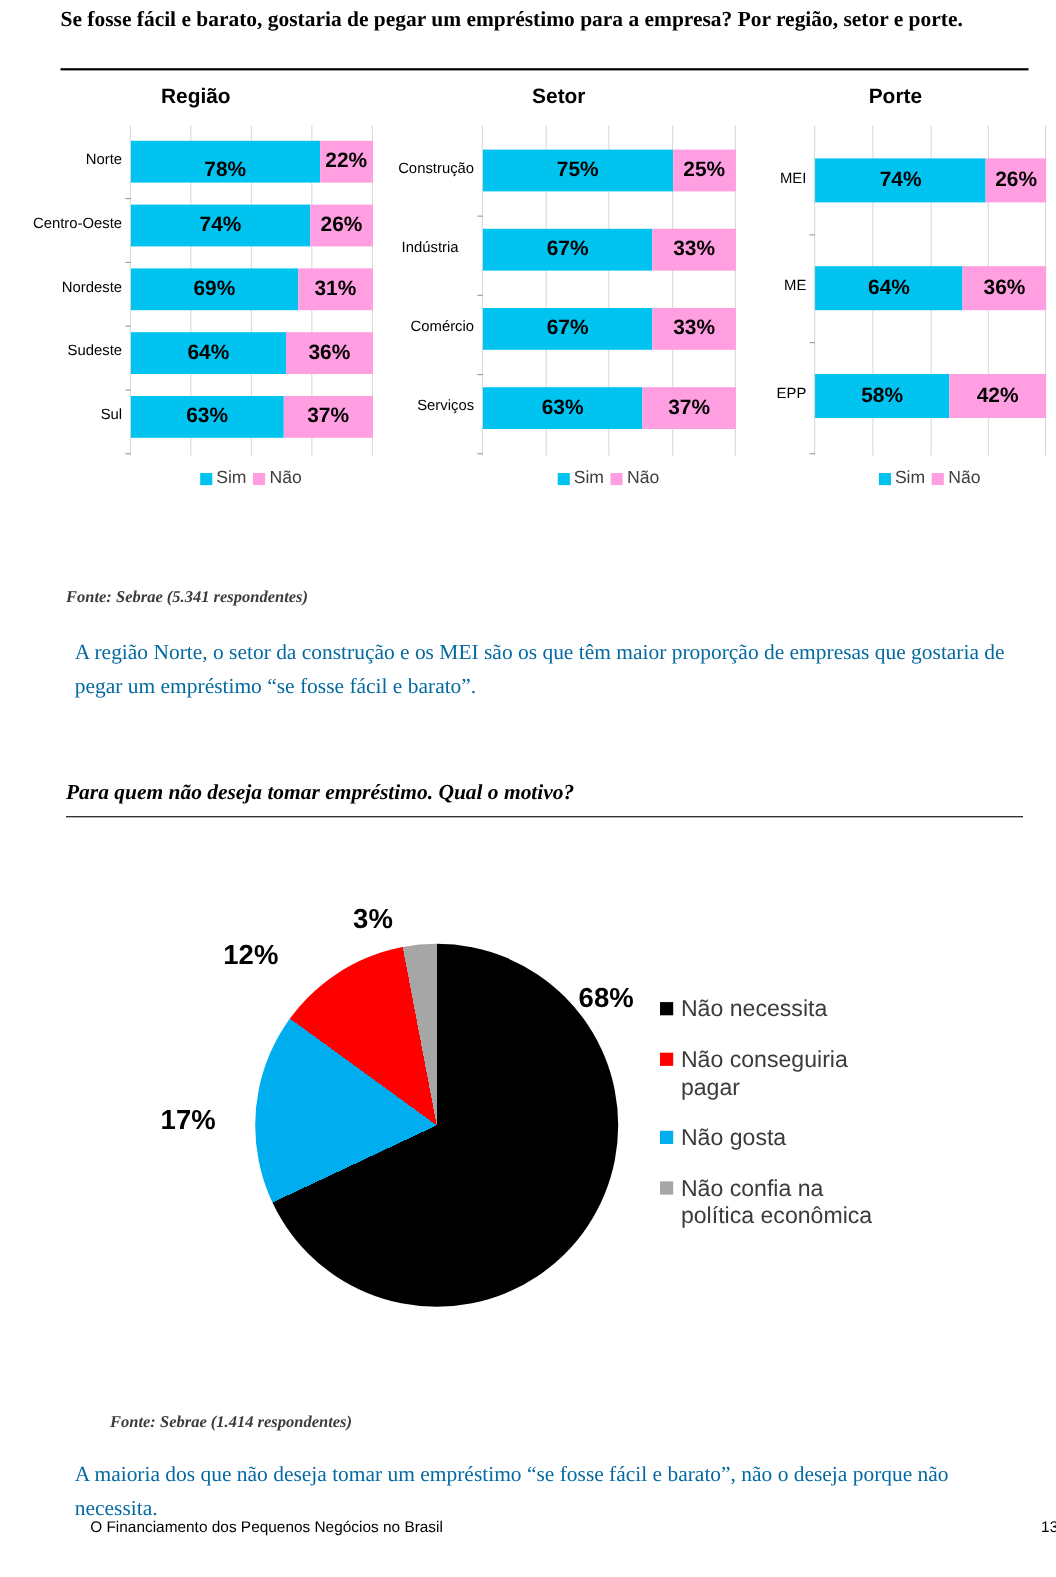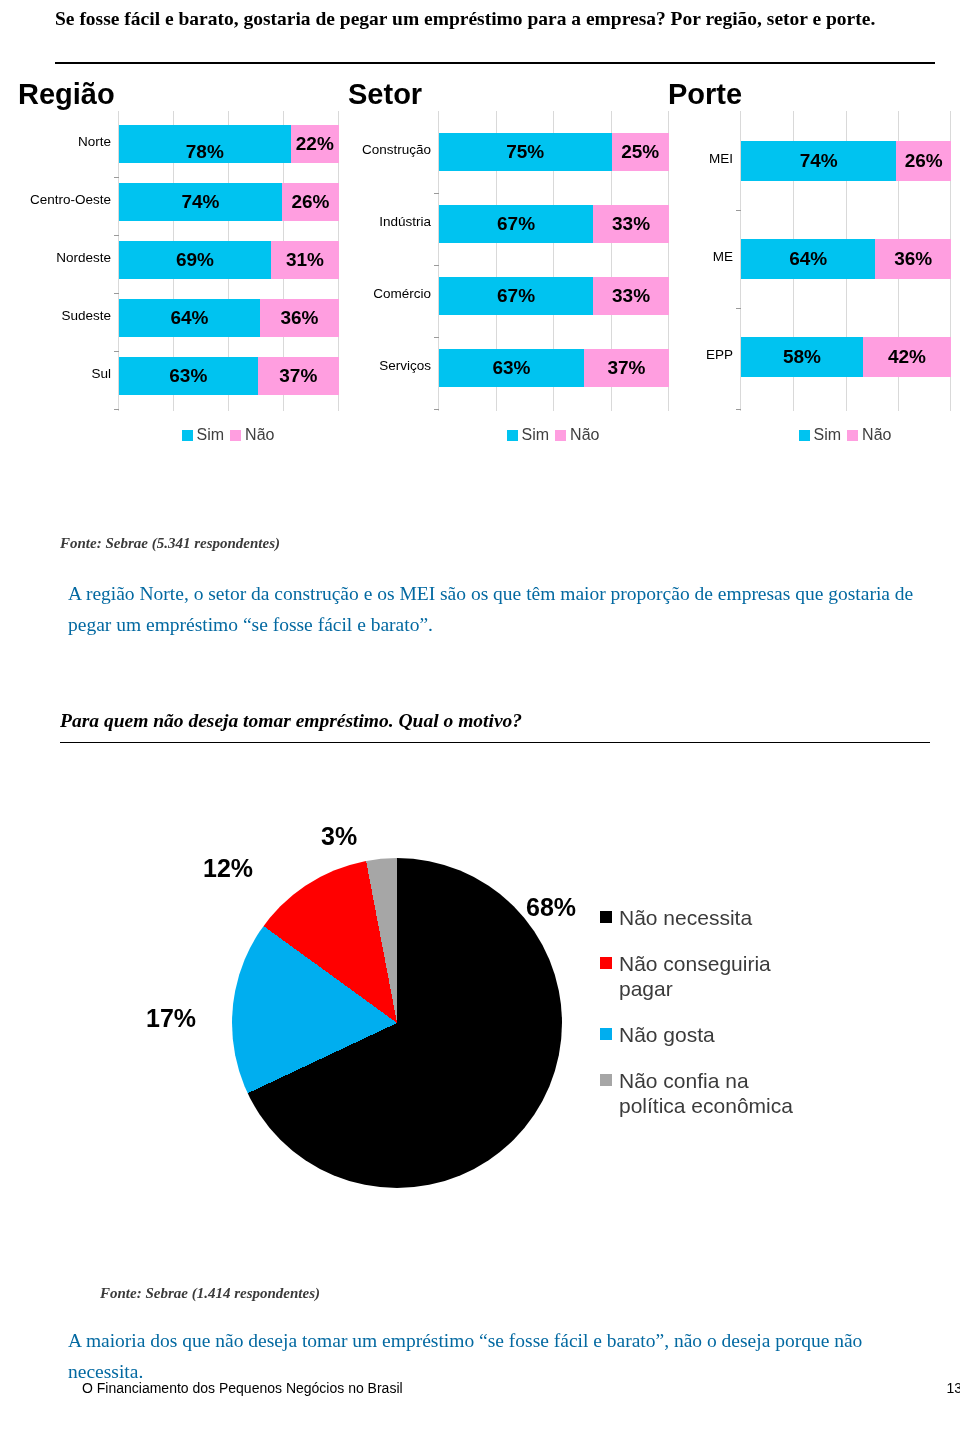--- a/index.html
+++ b/index.html
@@ -22,22 +22,23 @@
   }
   .rule{
     position:absolute;background:#000;height:1px;
   }
   .rule.thick{height:2px;}
 
   
   .charts{position:absolute;left:0;top:78px;width:960px;height:430px;}
   .panel{position:absolute;top:0;}
   .panel-title{
-    font-weight:bold;font-size:29px;
+    text-align:center;font-weight:bold;font-size:19px;
     font-family:"Liberation Sans", sans-serif;
+    margin-bottom:14px;
   }
   .plot{position:relative;border-left:1px solid #d9d9d9;}
   .gridline{position:absolute;top:0;bottom:0;width:1px;background:#d9d9d9;}
   .row{position:relative;display:flex;align-items:center;}
   .cat{
     position:absolute;text-align:right;
     font-size:13.5px;font-family:"Liberation Sans", sans-serif;color:#000;
     line-height:1.1;
   }
   .bar{position:absolute;height:100%;display:flex;align-items:center;}
@@ -193,21 +194,21 @@
           <div class="cat" style="left:-88px;width:80px;top:10px;">Construção</div>
           <div class="bar bar-sim" style="left:0;width:172.5px;">
               <span class="val">75%</span>
             </div>
           <div class="bar bar-nao" style="left:172.5px;width:57.5px;">
               <span class="val">25%</span>
             </div>
         </div>
 
         <div class="row" style="position:absolute;left:0;top:94px;width:230px;height:38px;">
-          <div class="cat" style="left:-88px;width:80px;top:10px;">Indústria</div>
+          <div class="cat" style="left:-88px;width:80px;top:10px;text-align:center;">Indústria</div>
           <div class="bar bar-sim" style="left:0;width:154.1px;">
               <span class="val">67%</span>
             </div>
           <div class="bar bar-nao" style="left:154.1px;width:75.9px;">
               <span class="val">33%</span>
             </div>
         </div>
 
         <div class="row" style="position:absolute;left:0;top:166px;width:230px;height:38px;">
           <div class="cat" style="left:-88px;width:80px;top:10px;">Comércio</div>

